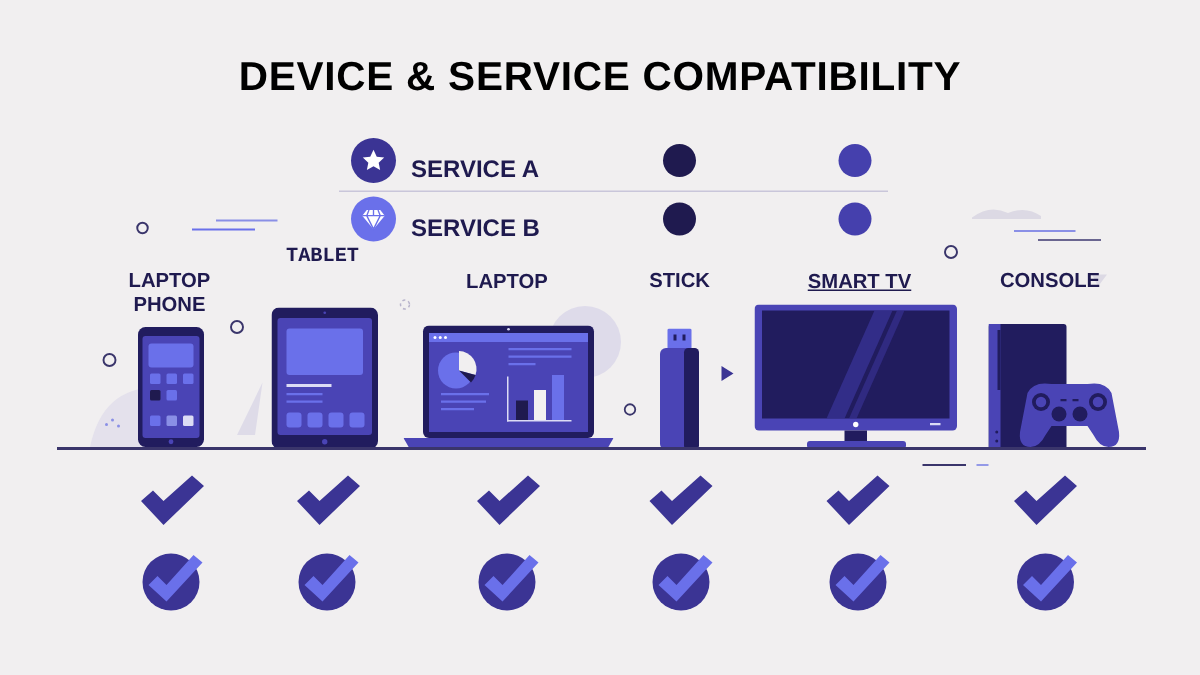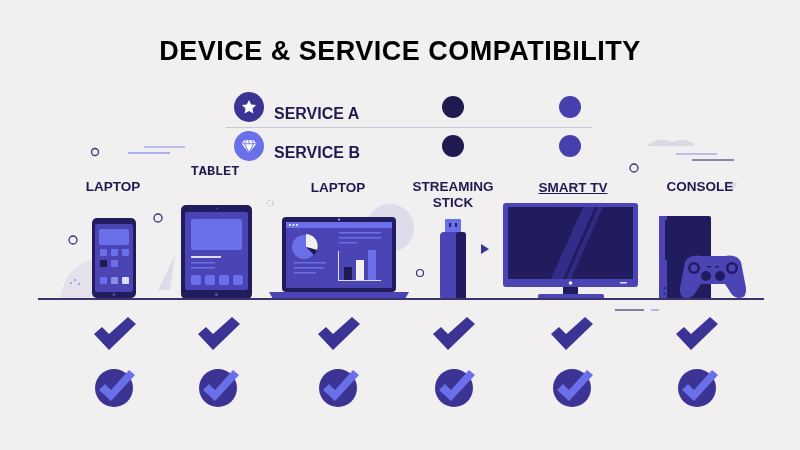--- a/index.html
+++ b/index.html
@@ -64,29 +64,29 @@
   <path d="M728 183 L738 183 L732 191Z" fill="#dcd9e4"></path>
   <line x1="615" y1="310" x2="644" y2="310" stroke="#3a356b" stroke-width="1.2"></line>
   <line x1="651" y1="310" x2="659" y2="310" stroke="#8a8fe6" stroke-width="1.2"></line>
   <circle cx="75" cy="280" r="1" fill="#8a8fe6"></circle>
     <circle cx="71" cy="283" r="1" fill="#8a8fe6"></circle>
     <circle cx="79" cy="284" r="1" fill="#8a8fe6"></circle>
 </svg>
 
 <div class="abs dev-label" style="left:58px;top:179px;">
   <div>LAPTOP</div>
+  <div>PHONE</div>
 </div>
 <div class="abs dev-label" style="left:160px;top:164px;font-family:Liberation Mono, monospace;">
   <div>TABLET</div>
 </div>
 <div class="abs dev-label" style="left:283px;top:180px;">
   <div>LAPTOP</div>
 </div>
 <div class="abs dev-label" style="left:398px;top:179px;">
-  <div>STREAMING</div>
   <div>STICK</div>
 </div>
 <div class="abs dev-label" style="left:518px;top:180px;text-decoration:underline;">
   <div>SMART TV</div>
 </div>
 <div class="abs dev-label" style="left:645px;top:179px;">
   <div>CONSOLE</div>
 </div>
 
 <svg class="abs" style="left:92px;top:218px;" width="46" height="82" viewBox="0 0 46 82">

